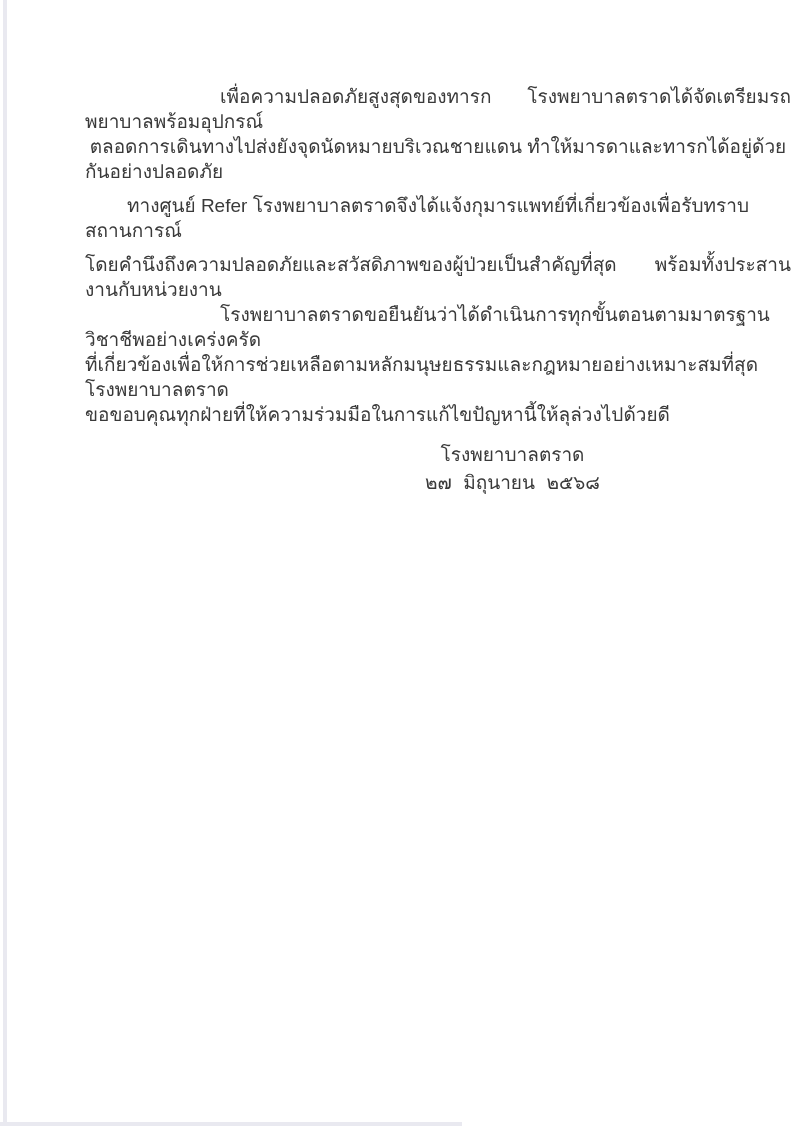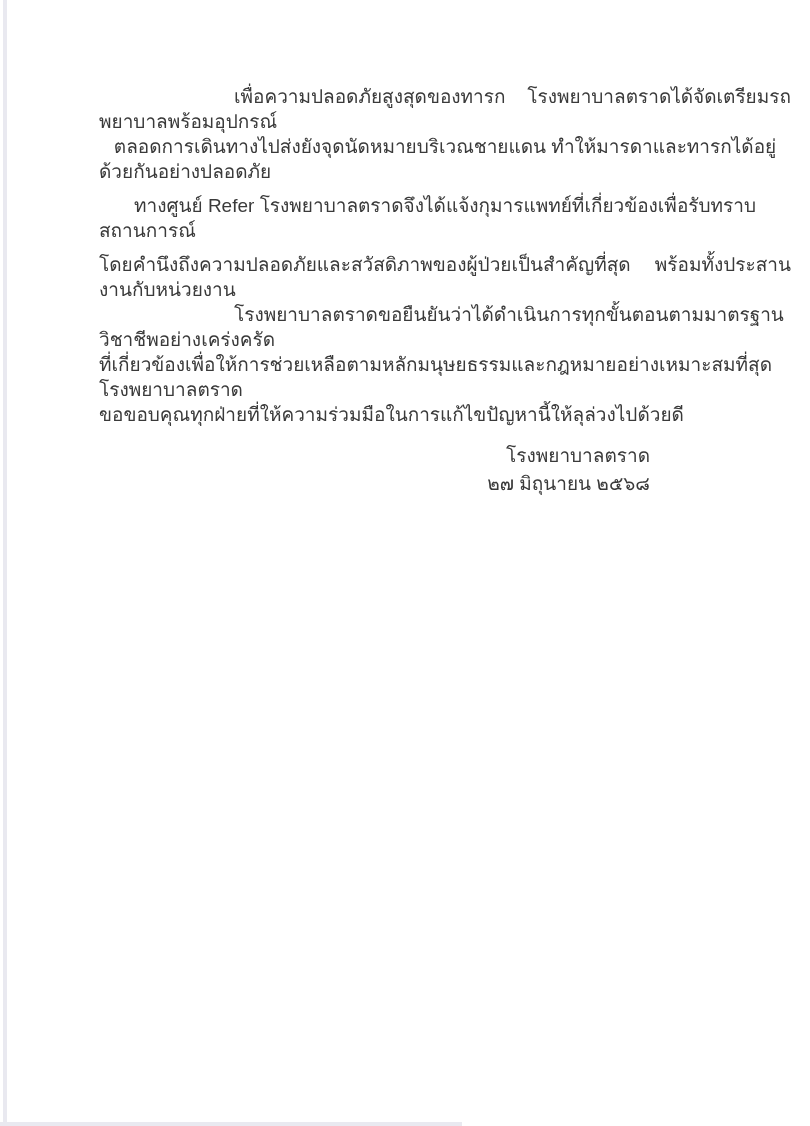--- a/index.html
+++ b/index.html
@@ -40,37 +40,37 @@
     font-size: 19px;
     line-height: 25px;
   }
   .para {
     margin: 0 0 9px 0;
     padding: 0;
   }
   .line {
     text-align: justify;
     text-align-last: justify;
-    margin-left: 14px;
   }
   .line.first {
     text-indent: 135px;
   }
   .line.last {
     text-align: center;
     text-align-last: left;
   }
   .signature {
     position: absolute;
     left: 375px;
     top: 442px;
     width: 275px;
-    text-align: right;
+    text-align: center;
     font-size: 19px;
     line-height: 28px;
+    font-family: Liberation Mono, monospace;
   }
 </style>
 </head>
 <body>
 
 <div class="edge-left"></div>
 <div class="edge-bottom"></div>
 
 <div class="content">
 

